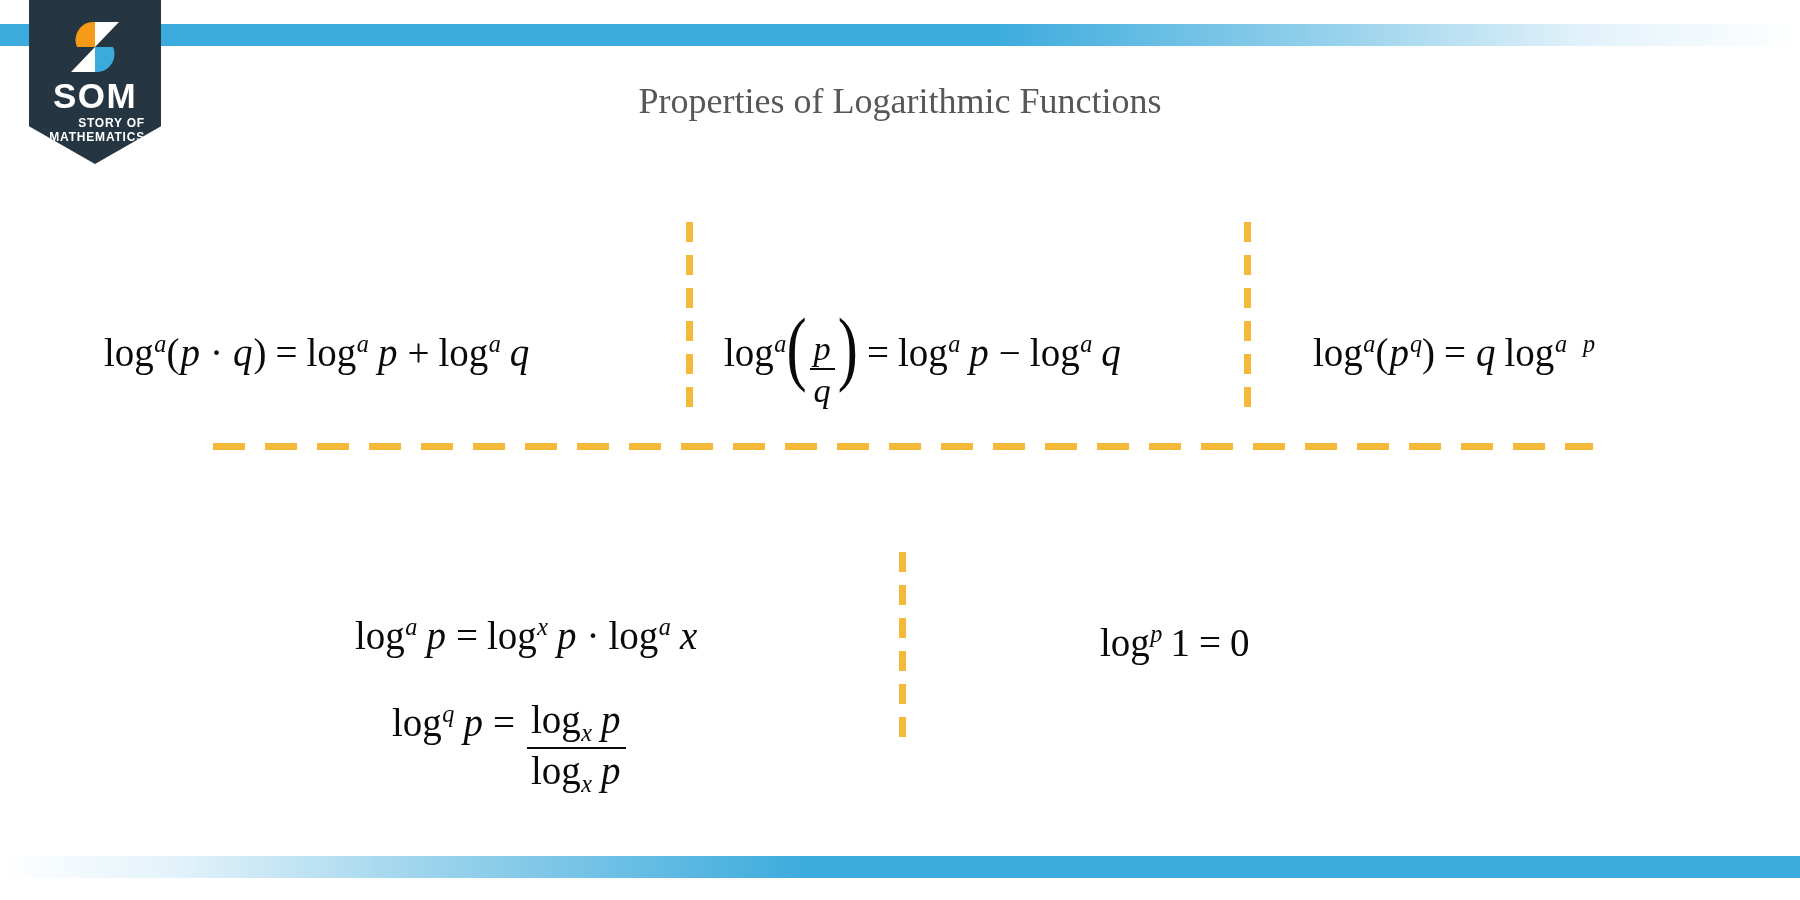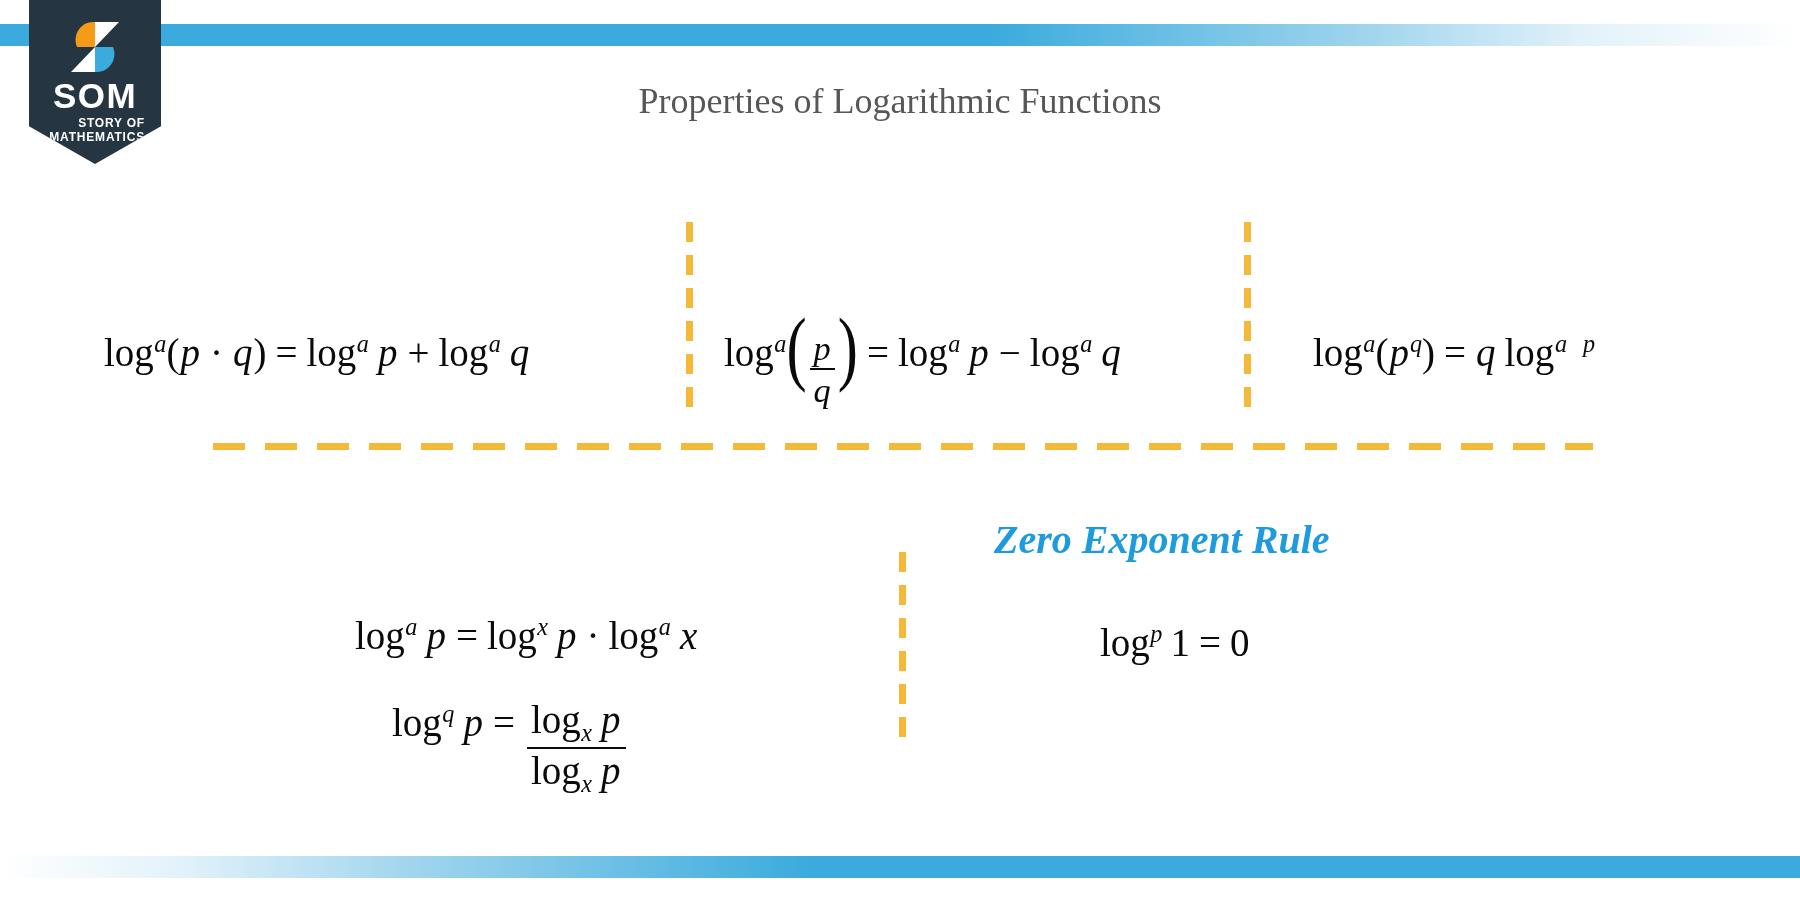--- a/index.html
+++ b/index.html
@@ -252,21 +252,20 @@
       <span class="thinsp"></span>
       <span class="thinsp"></span>
       <span class="sup">p</span>
   </div>
 
   <div class="vdash" style="left:686px; top:222px; height:195px;"></div>
   <div class="vdash" style="left:1244px; top:222px; height:195px;"></div>
 
   <div class="hdash" style="left:213px; top:443px; width:1380px;"></div>
 
-  <div class="rule-heading" style="left:994px; top:516px;">Zero Exponent Rule</div>
 
   <div class="math" style="left:355px; top:613px;">
     <span class="fn">log</span>
       <span class="sub">a</span>
       <span class="thinsp"></span>
       <span class="var">p</span>
       <span class="op">=</span>
       <span class="fn">log</span>
       <span class="sub">x</span>
       <span class="thinsp"></span>

